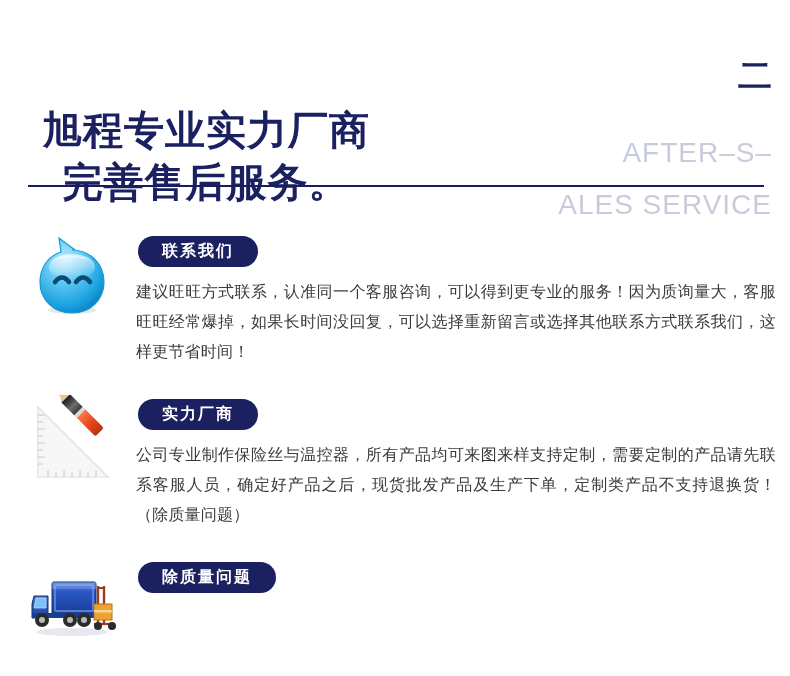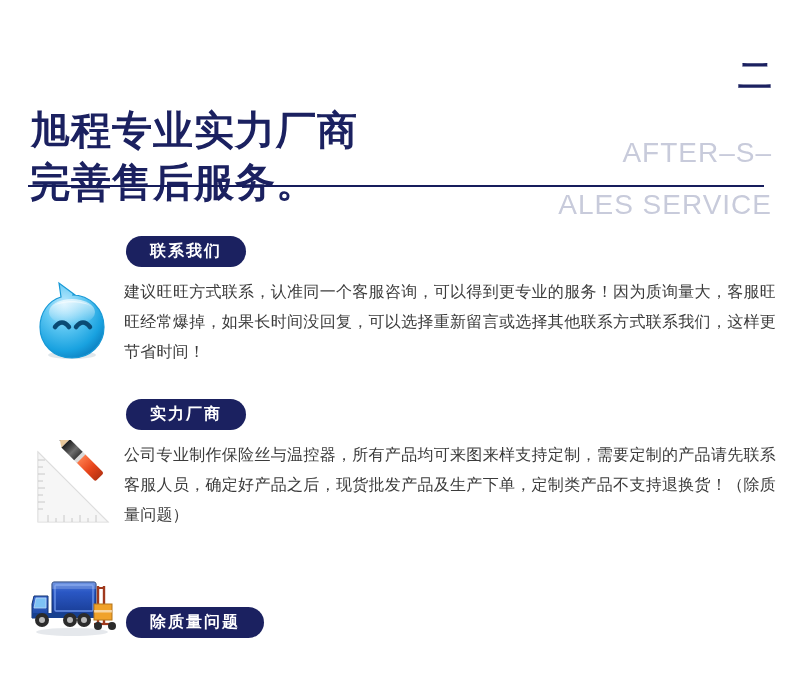--- a/index.html
+++ b/index.html
@@ -18,30 +18,30 @@
   }
 
   
   .header {
     position: relative;
     width: 790px;
     height: 190px;
   }
   .header-title {
     position: absolute;
-    left: 30px;
+    left: 42px;
     top: 52px;
     font-size: 40px;
     line-height: 52px;
     font-weight: 700;
     letter-spacing: 1px;
     color: #1b2160;
     white-space: pre-line;
   }
-  .header-title .line2 { display: block; }
+  .header-title .line2 { display: block; text-align: center; }
 
   .header-right {
     position: absolute;
     right: 18px;
     top: 58px;
     width: 260px;
     text-align: right;
   }
   .numeral {
     font-size: 34px;
@@ -70,23 +70,24 @@
     background: #161d5c;
   }
 
   
   .sections {
     position: relative;
     padding: 42px 0 0 0;
   }
   .section {
     display: flex;
-    align-items: flex-end;
+    align-items: flex-start;
     margin-bottom: 28px;
     padding-left: 28px;
+    gap: 12px;
   }
   .section-icon {
     width: 88px;
     min-width: 88px;
     height: 90px;
     margin-right: 8px;
     position: relative;
   }
   .section-body {
     flex: 1;

